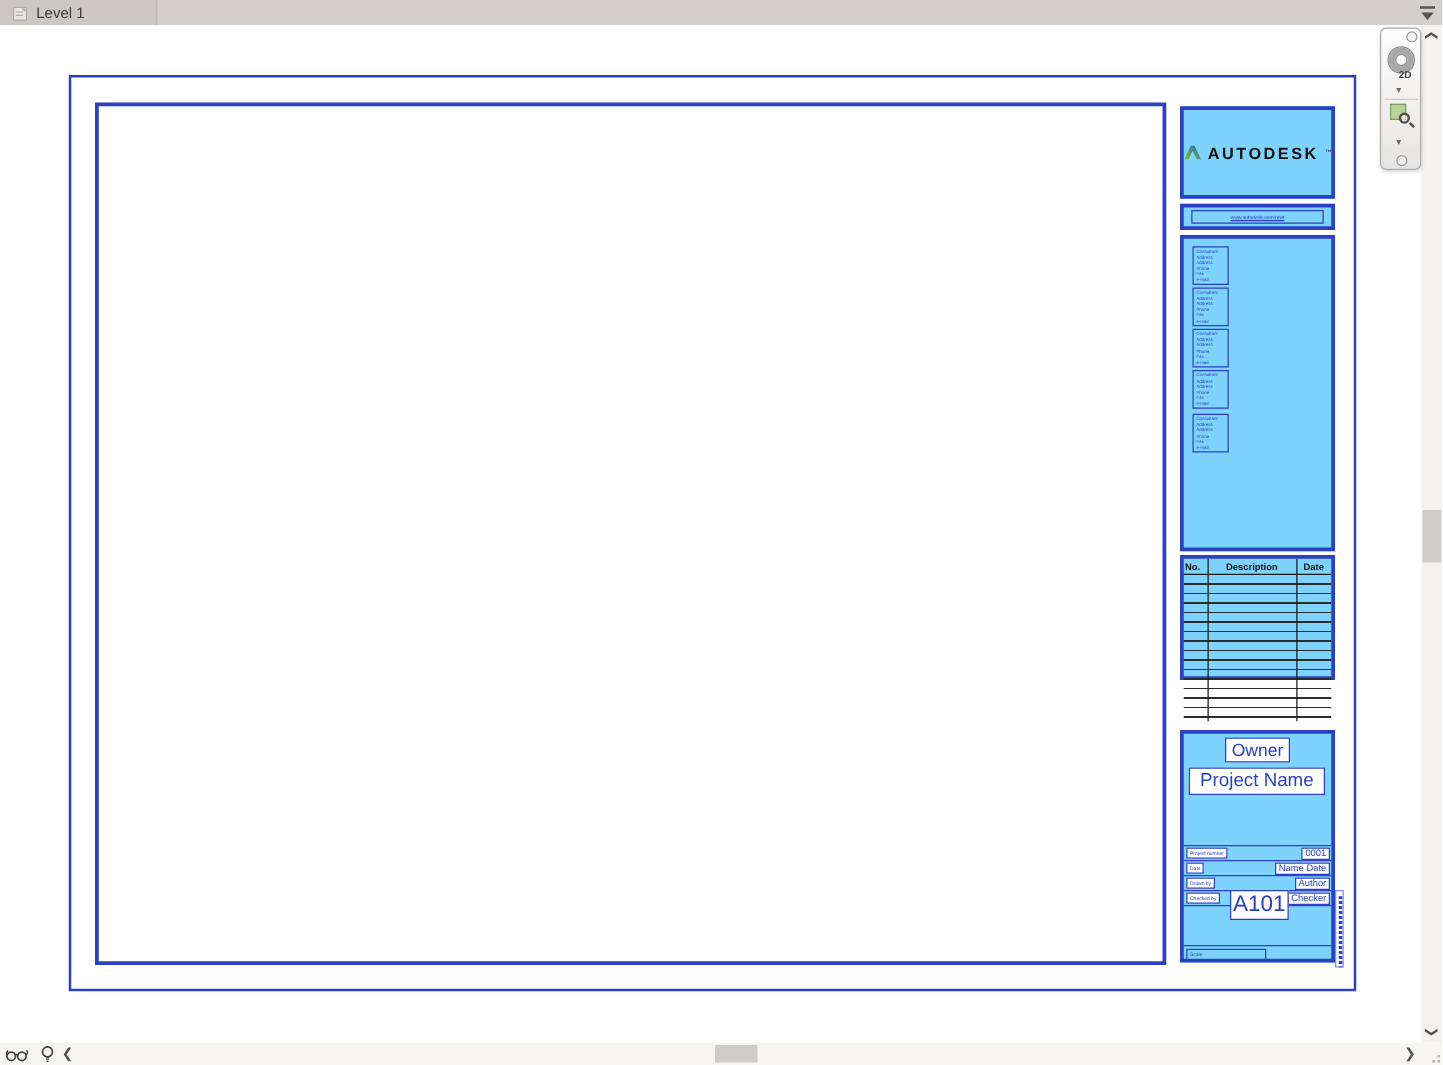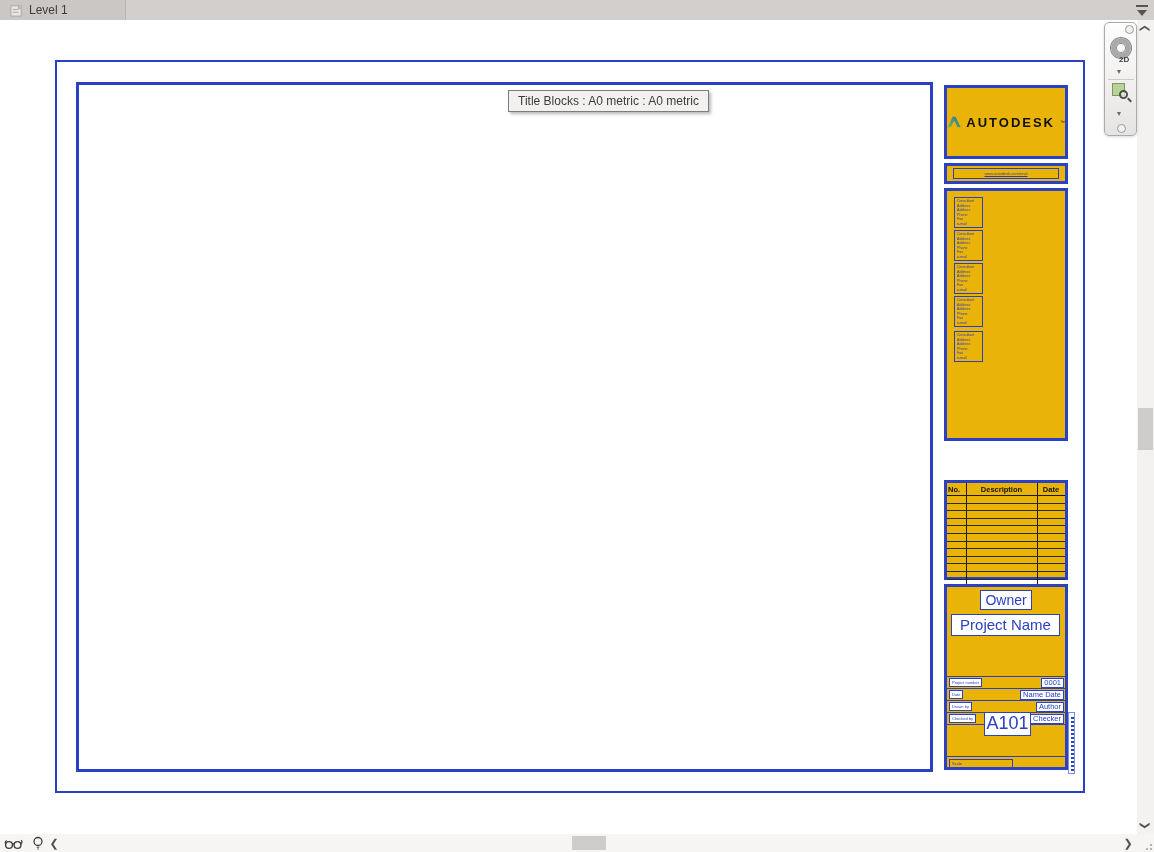--- a/index.html
+++ b/index.html
@@ -23,32 +23,32 @@
 
   
   .canvas { position:absolute; left:0; top:20px; width:1137px; height:814px; background:#ffffff; }
 
   
   .b { border:2px solid #2a41c4; position:absolute; background:#ffffff; }
   .sheet-outer { left:55px; top:40px; width:1030px; height:733px; border-width:2px; }
   .inner-frame { left:76px; top:62px; width:857px; height:690px; border-width:3px; }
 
   
-  .tb { position:absolute; left:944px; width:124px; border:3px solid #2a41c4; background:#eab308; }
+  .tb { position:absolute; left:944px; width:124px; border:3px solid #2a41c4; background:#7dd3fc; }
   .tb-logo   { top:65px;  height:74px; display:flex; align-items:center; justify-content:center; gap:5px; }
   .brand-txt { font-size:13px; font-weight:700; letter-spacing:2px; color:#101010; }
   .brand-tm  { font-size:5px; color:#101010; vertical-align:top; }
   .tb-web    { top:143px; height:21px; display:flex; align-items:center; justify-content:center; }
   .web-box   { width:106px; height:11px; border:1px solid #2a41c4; display:flex; align-items:center;
                justify-content:center; font-size:4px; color:#2a41c4; text-decoration:underline; }
   .tb-cons   { top:168px; height:253px; }
   .cons-box  { position:absolute; left:7px; width:29px; height:31px; border:1px solid #2a41c4;
                padding:1px 2px; }
   .cons-box div { font-size:3.6px; line-height:4.6px; color:#2a41c4; white-space:nowrap; overflow:hidden; }
-  .tb-rev    { top:424px; height:100px;margin-top:36px; }
+  .tb-rev    { top:424px; height:100px; }
   .rev-head  { position:absolute; left:0; top:0; width:118px; height:13px; border-bottom:1px solid #1a1a1a;
                display:flex; font-size:7.5px; font-weight:700; color:#111; }
   .rev-no   { width:19px; text-align:left; padding:2px 1px; }
   .rev-desc { width:71px; text-align:center; padding:2px 0; }
   .rev-date { width:28px; text-align:center; padding:2px 0; }
   .rev-body { position:absolute; left:0; top:13px; width:118px; height:117px;
               background:repeating-linear-gradient(to bottom, transparent 0 6.6px, #2b2b2b 6.6px 7.6px); }
   .rev-v1, .rev-v2 { position:absolute; top:0; width:1px; height:130px; background:#1a1a1a; }
   .rev-v1 { left:19px; } .rev-v2 { left:90px; }
   .tb-info   { top:564px; height:186px; }
@@ -241,21 +241,20 @@
 
         <div class="sep-a"></div>
         <div class="blue-box snum-box">A101</div>
         <div class="sep-b"></div>
         <div class="scale-label">Scale</div>
       </div>
 
       <div class="plot-stamp"></div>
     </div>
 
-    <div class="tooltip">Title Blocks : A0 metric : A0 metric</div>
 
     <div class="navbar">
       <div class="nav-mini top"></div>
       <div class="wheel"></div>
       <div class="wheel-2d">2D</div>
       <div class="nav-caret c1">▾</div>
       <div class="nav-div"></div>
       <div class="zoomicon"></div>
       <div class="zoom-lens"></div>
       <div class="zoom-handle"></div>

